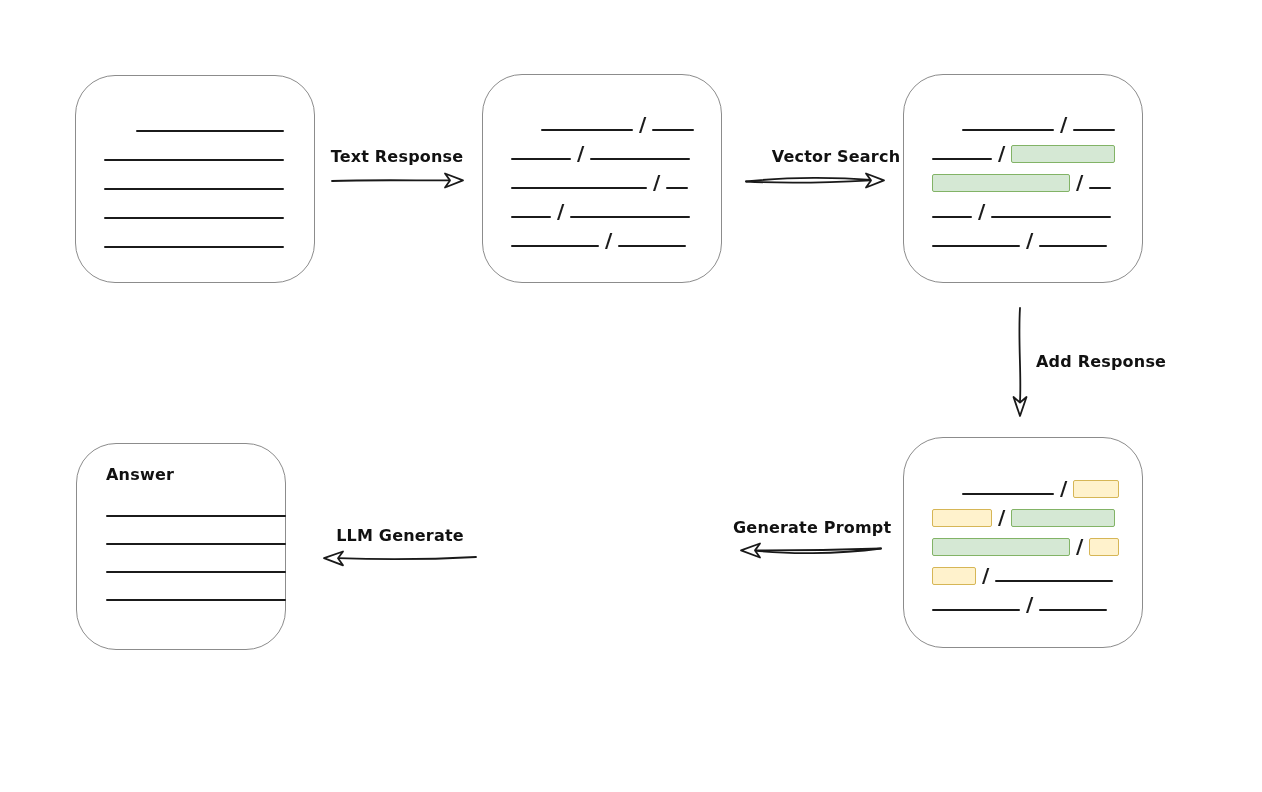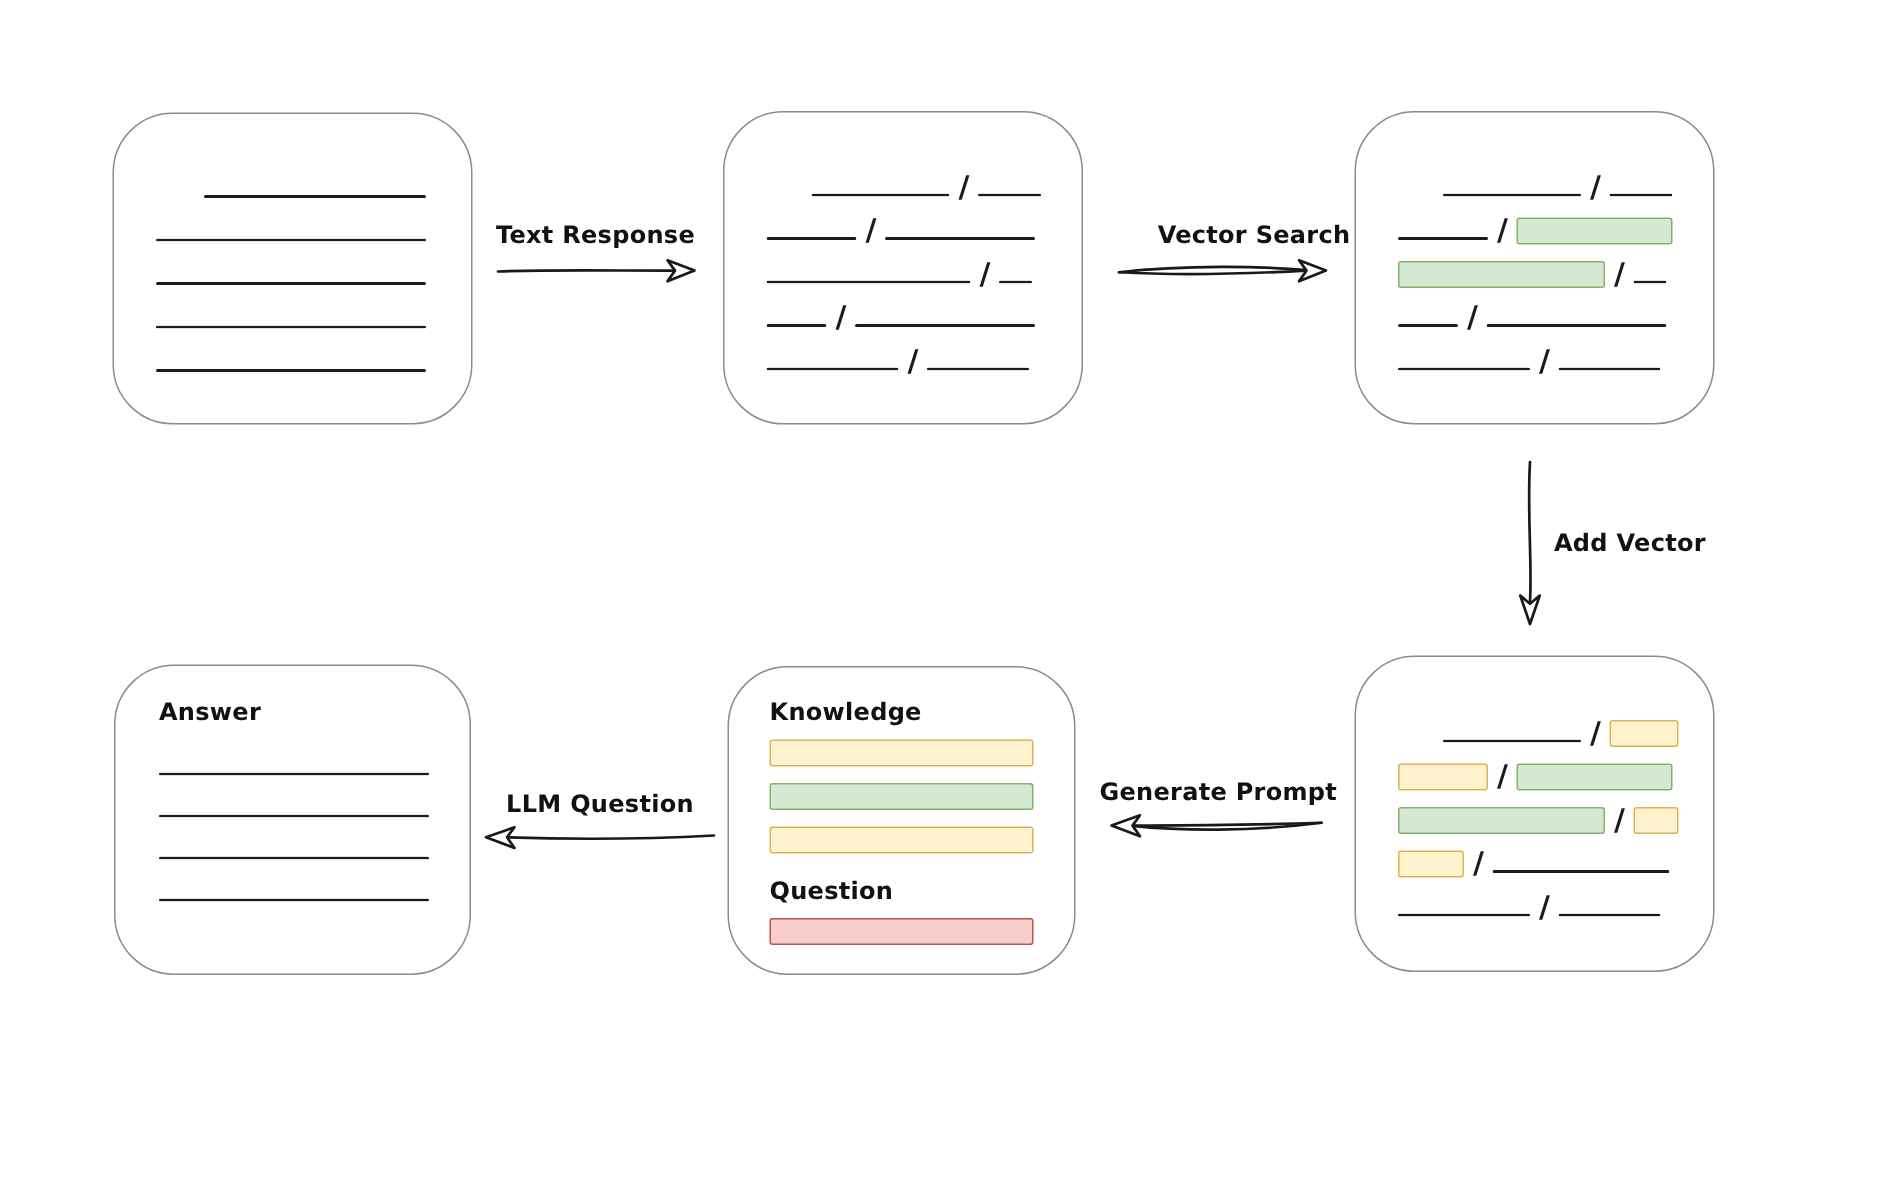--- a/index.html
+++ b/index.html
@@ -215,21 +215,21 @@
           <span class="slash">/</span>
           <span class="seg line" style="width: 68px;"></span>
         </div>
       </div>
   </div>
 
   <svg class="arrow-svg" style="left:1006px; top:304px;" width="28" height="118">
     <path d="M14 4 C 12 36, 15.5 72, 14 97"></path>
     <path class="head" d="M7.5 93 L14 112 L20.5 93 L14 98.5 Z"></path>
   </svg>
-  <div class="arrow-label left-align" style="left:1036px; top:352px; width:130px;">Add Vector</div>
+  <div class="arrow-label left-align" style="left:1036px; top:352px; width:130px;">Add Response</div>
 
   <div class="box" style="left:903px; top:437px; width:240px; height:211px;">
     <div class="rows">
         <div class="row" style="margin-left: 30px;">
           <span class="seg line" style="width: 92px;"></span>
           <span class="slash">/</span>
           <span class="seg yellow" style="width: 46px;"></span>
         </div>
         <div class="row">
           <span class="seg yellow" style="width: 60px;"></span>
@@ -254,42 +254,28 @@
       </div>
   </div>
 
   <div class="arrow-label" style="left:733px; top:518px; width:152px;">Generate Prompt</div>
   <svg class="arrow-svg" style="left:735px; top:538px;" width="150" height="26">
     <path d="M146 10.5 C 100 16.5, 52 16, 20 12.6"></path>
     <path d="M146 10.5 C 100 12, 52 12.5, 20 12.4"></path>
     <path class="head" d="M25 5.5 L6 12.4 L25 19.5 L20 12.4 Z"></path>
   </svg>
 
-  <div class="box" style="left:485px; top:444px; width:232px; height:206px;">
-    <div class="inner">
-      <div class="box-title">Knowledge</div>
-      <div class="bars">
-          <div class="bar yellow"></div>
-          <div class="bar green"></div>
-          <div class="bar yellow"></div>
-        </div>
-      <div class="box-title q-title">Question</div>
-      <div class="bars">
-          <div class="bar red"></div>
-        </div>
-    </div>
-  </div>
-
-  <div class="arrow-label" style="left:325px; top:526px; width:150px;">LLM Question</div>
+
+  <div class="arrow-label" style="left:325px; top:526px; width:150px;">LLM Generate</div>
   <svg class="arrow-svg" style="left:318px; top:546px;" width="162" height="26">
     <path d="M158 11 C 112 13.5, 58 13.5, 20 12.2"></path>
     <path class="head" d="M25 5.5 L6 12.2 L25 19.3 L20 12.2 Z"></path>
   </svg>
 
-  <div class="box" style="left:76px; top:443px; width:238px; height:207px;">
+  <div class="box" style="left:76px; top:443px; width:210px; height:207px;">
     <div class="inner" style="left:29px; top:21px;">
       <div class="box-title">Answer</div>
       <div class="answer-rows">
           <div class="row">
             <span class="seg line" style="width: 180px;"></span>
           </div>
           <div class="row">
             <span class="seg line" style="width: 180px;"></span>
           </div>
           <div class="row">

